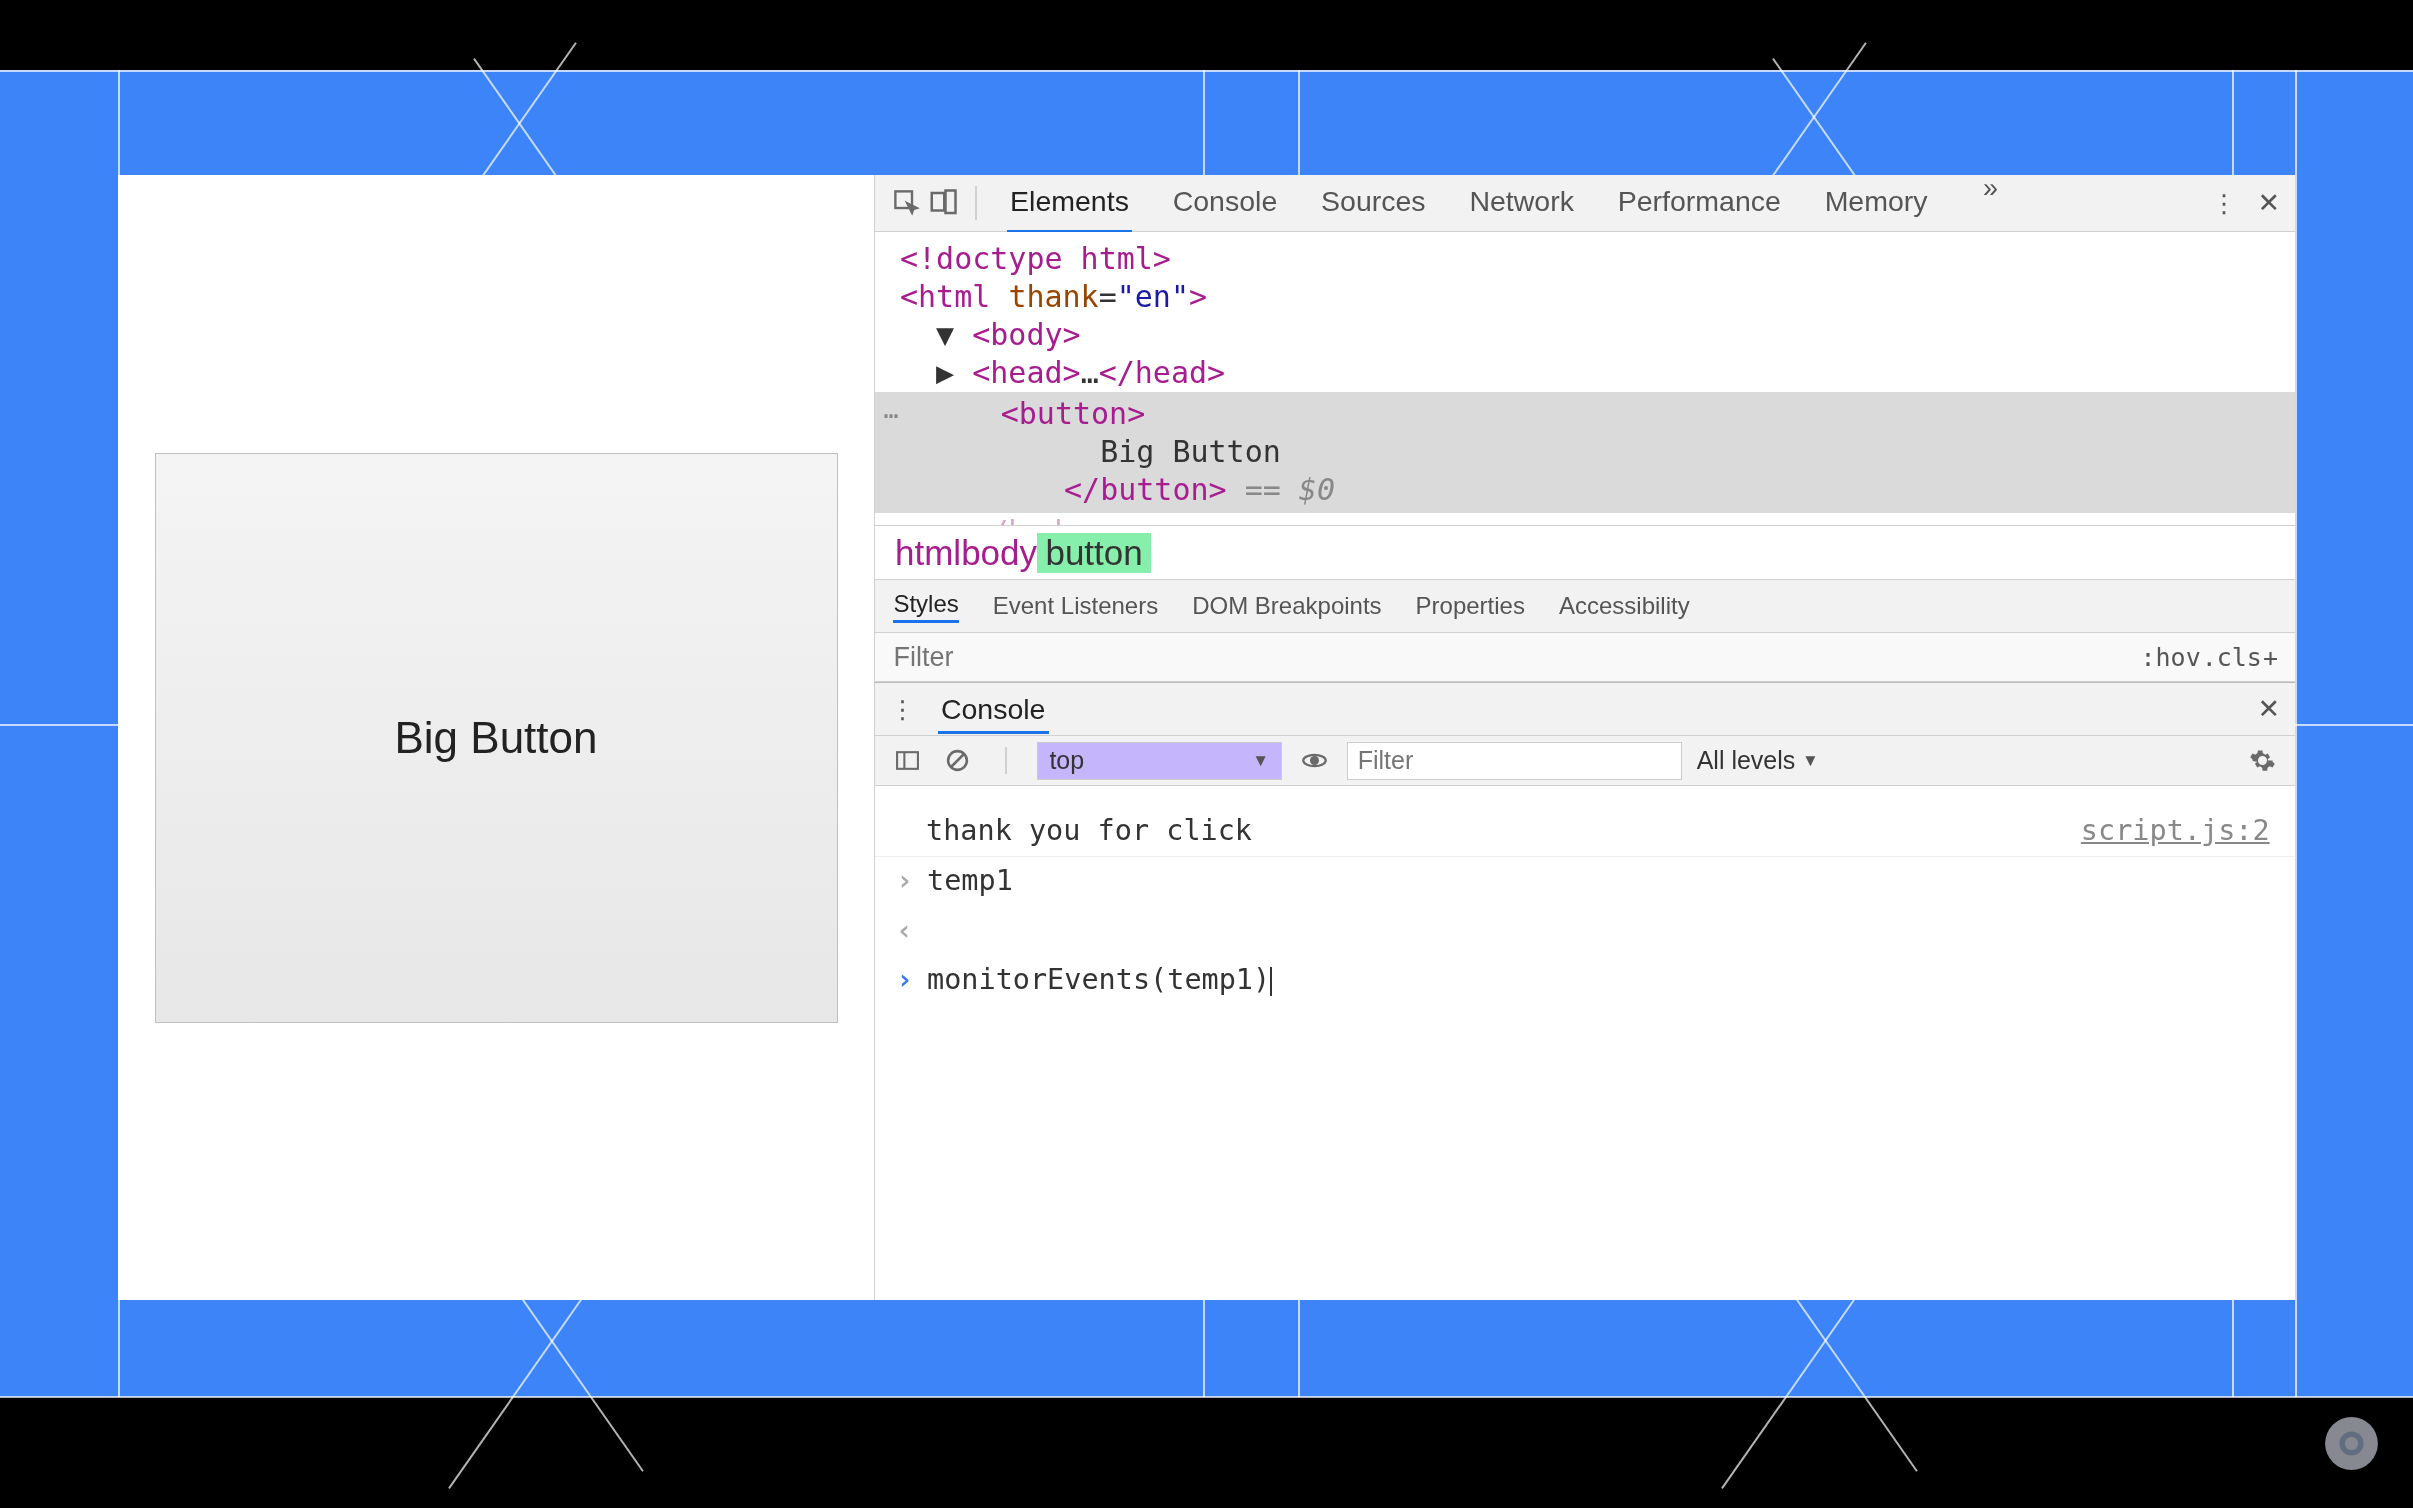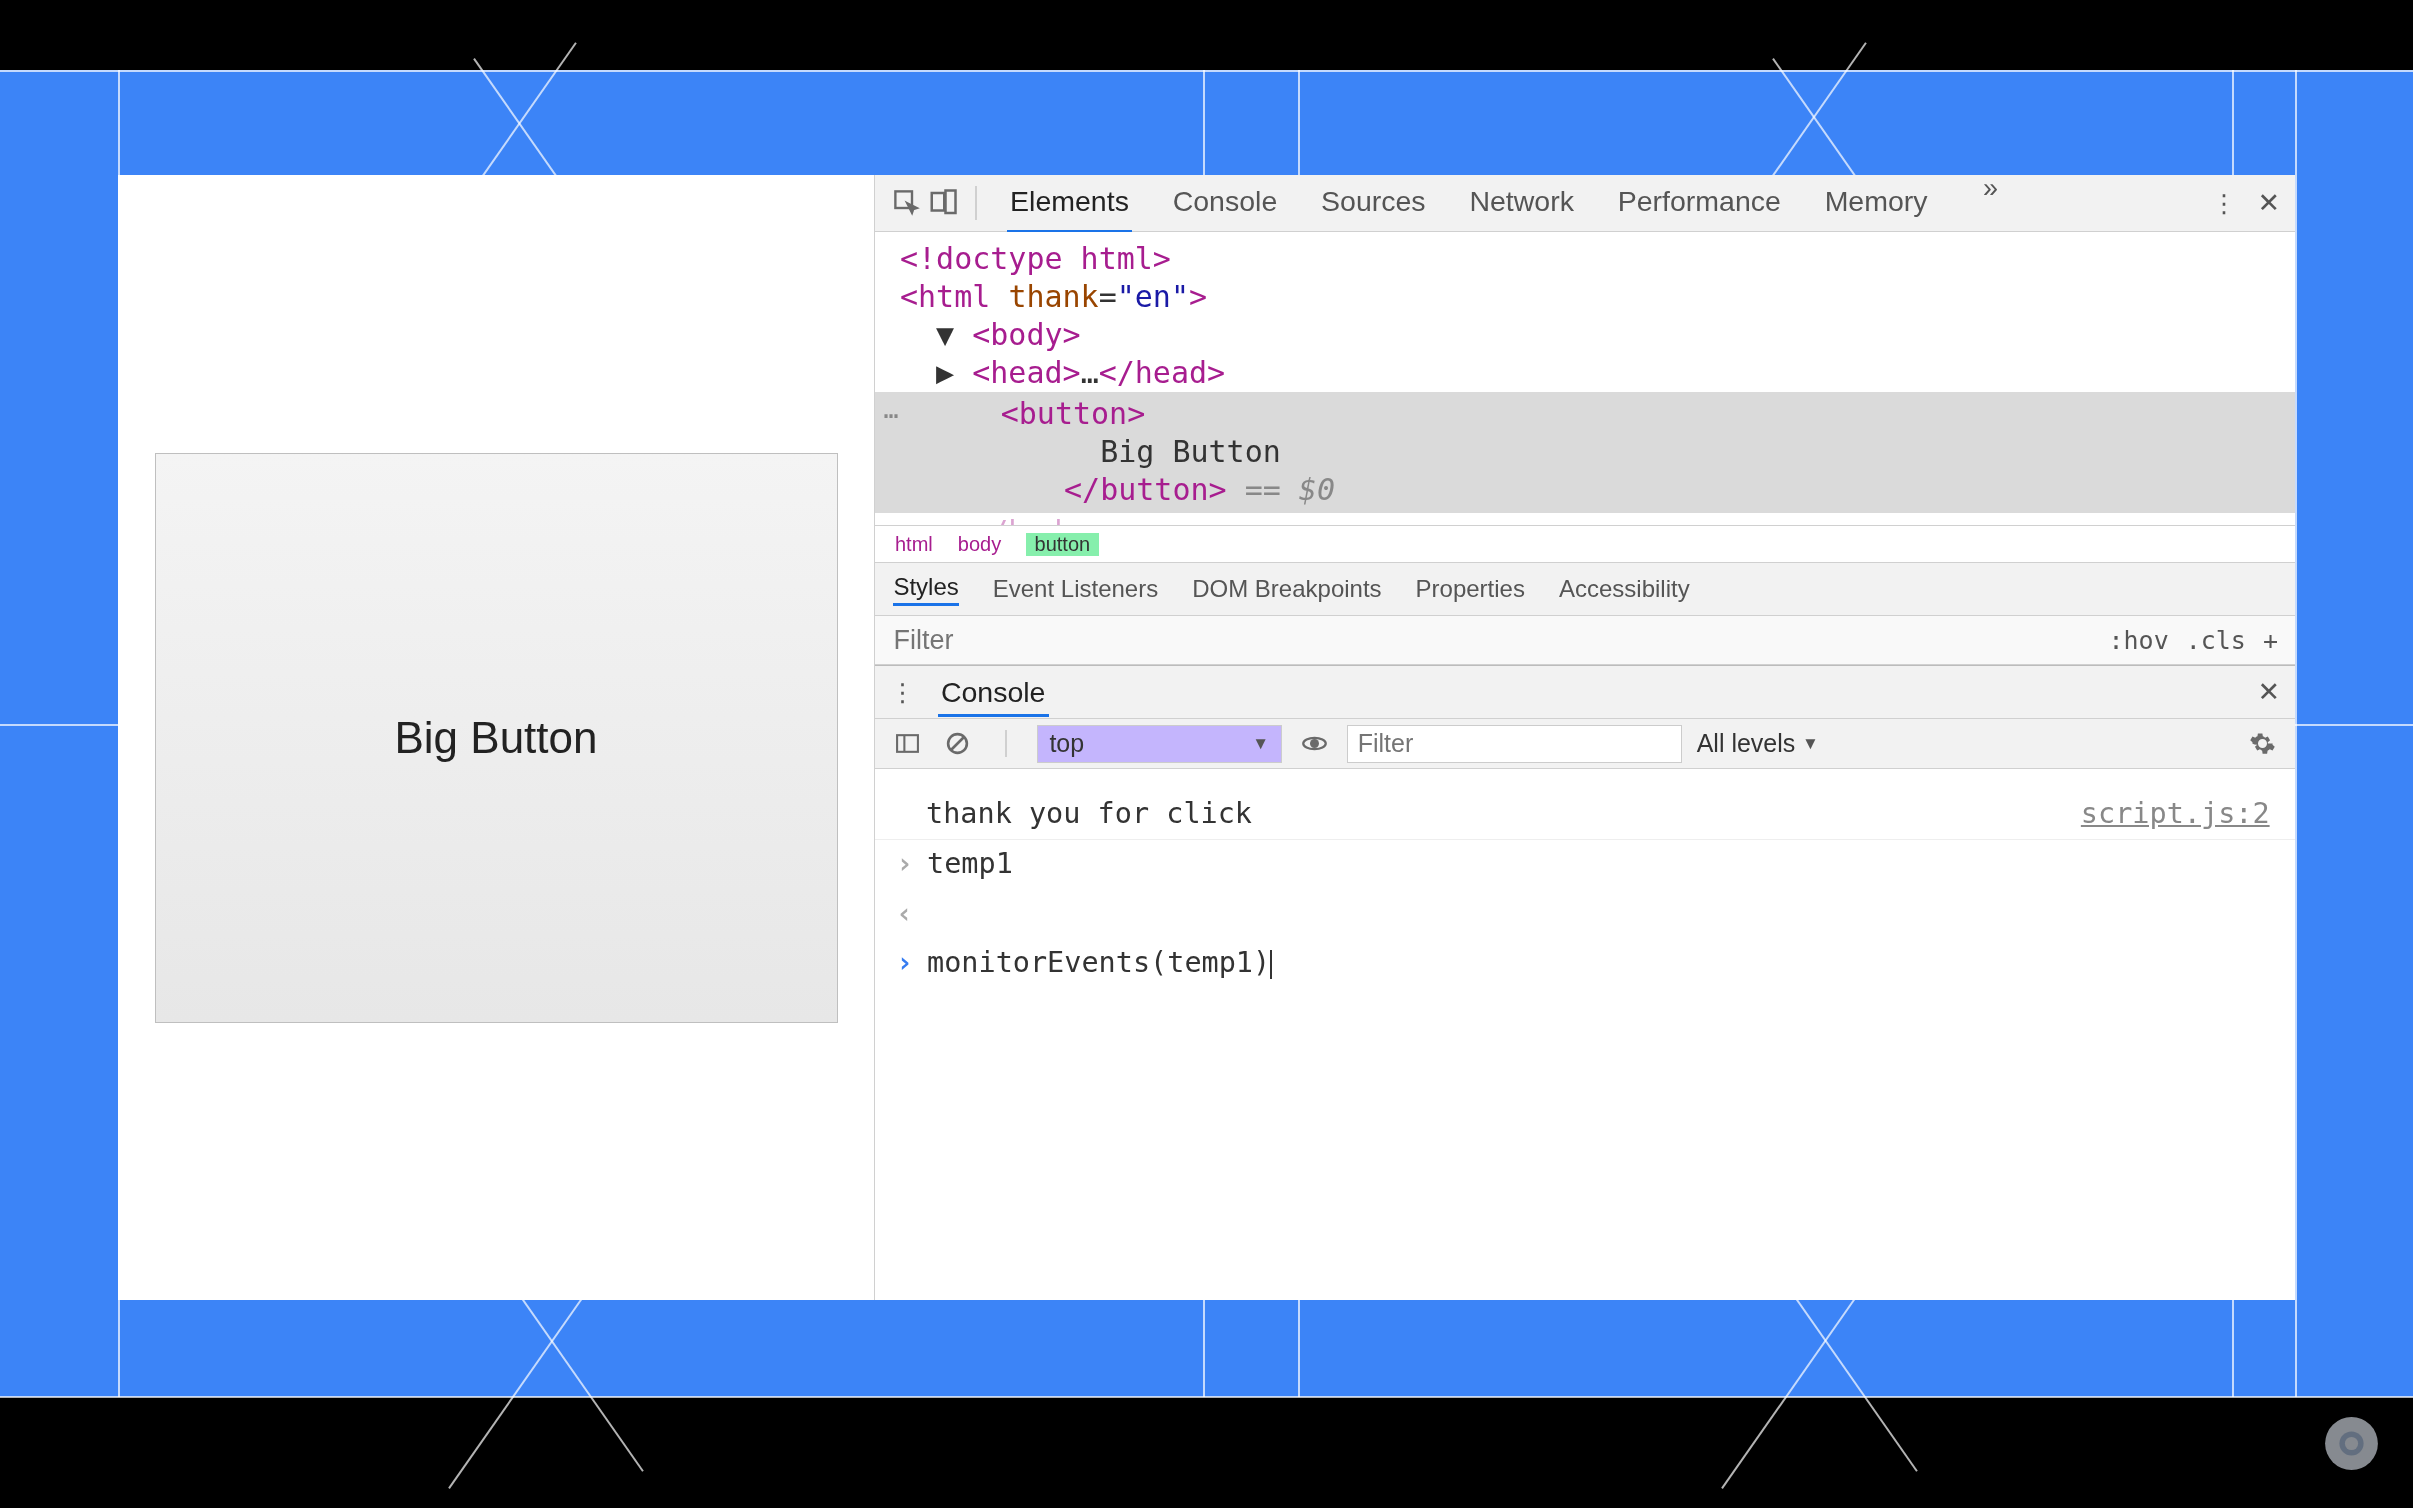--- a/index.html
+++ b/index.html
@@ -114,23 +114,22 @@
   margin: 0 -25px;
   padding: 3.4px 25px 5px 8.4px;
 }
 .dots { color:#888; font-size:25px; display:inline-block; width:27px; }
 .eq0 { color:#888; font-style: italic; }
 .dom-cutoff { height: 11.7px; overflow:hidden; opacity:0.4; }
 .breadcrumb {
   border-top: 1.7px solid #d0d0d0;
   background:#fff;
   padding: 6.7px 20px;
-  font-size: 20px;
-  display:flex;
-  gap: 25px;
+  font-size: 35px;
+  display:flex;
 }
 .crumb { color:#a71d8f; cursor:pointer; }
 .crumb.sel { color:#333; background:#86efac; padding: 0 8.4px; }
 .subtabs {
   background:#f2f2f2;
   border-top: 1.7px solid #d0d0d0;
   border-bottom: 1.7px solid #d0d0d0;
   display:flex;
   align-items:center;
   padding: 0 18.4px;
@@ -148,21 +147,21 @@
 }
 .filter-input {
   flex:1;
   border:none;
   background:transparent;
   font-size: 27px;
   color:#888;
   padding: 0 18.4px;
   height:100%;
 }
-.filter-right { display:flex; align-items:center; gap: 17px; font-size:25px; color:#555; padding-right:17px; }
+.filter-right { display:flex; align-items:center; gap: 1px; font-size:25px; color:#555; padding-right:17px; }
 .filter-right span { cursor:pointer; font-family: Menlo, monospace; }
 .console-drawer {
   background:#f2f2f2;
   border-top: 1.7px solid #bcbcbc;
   border-bottom: 1.7px solid #d0d0d0;
   height: 54px;
   display:flex;
   align-items:center;
   padding: 0 15px;
 }

